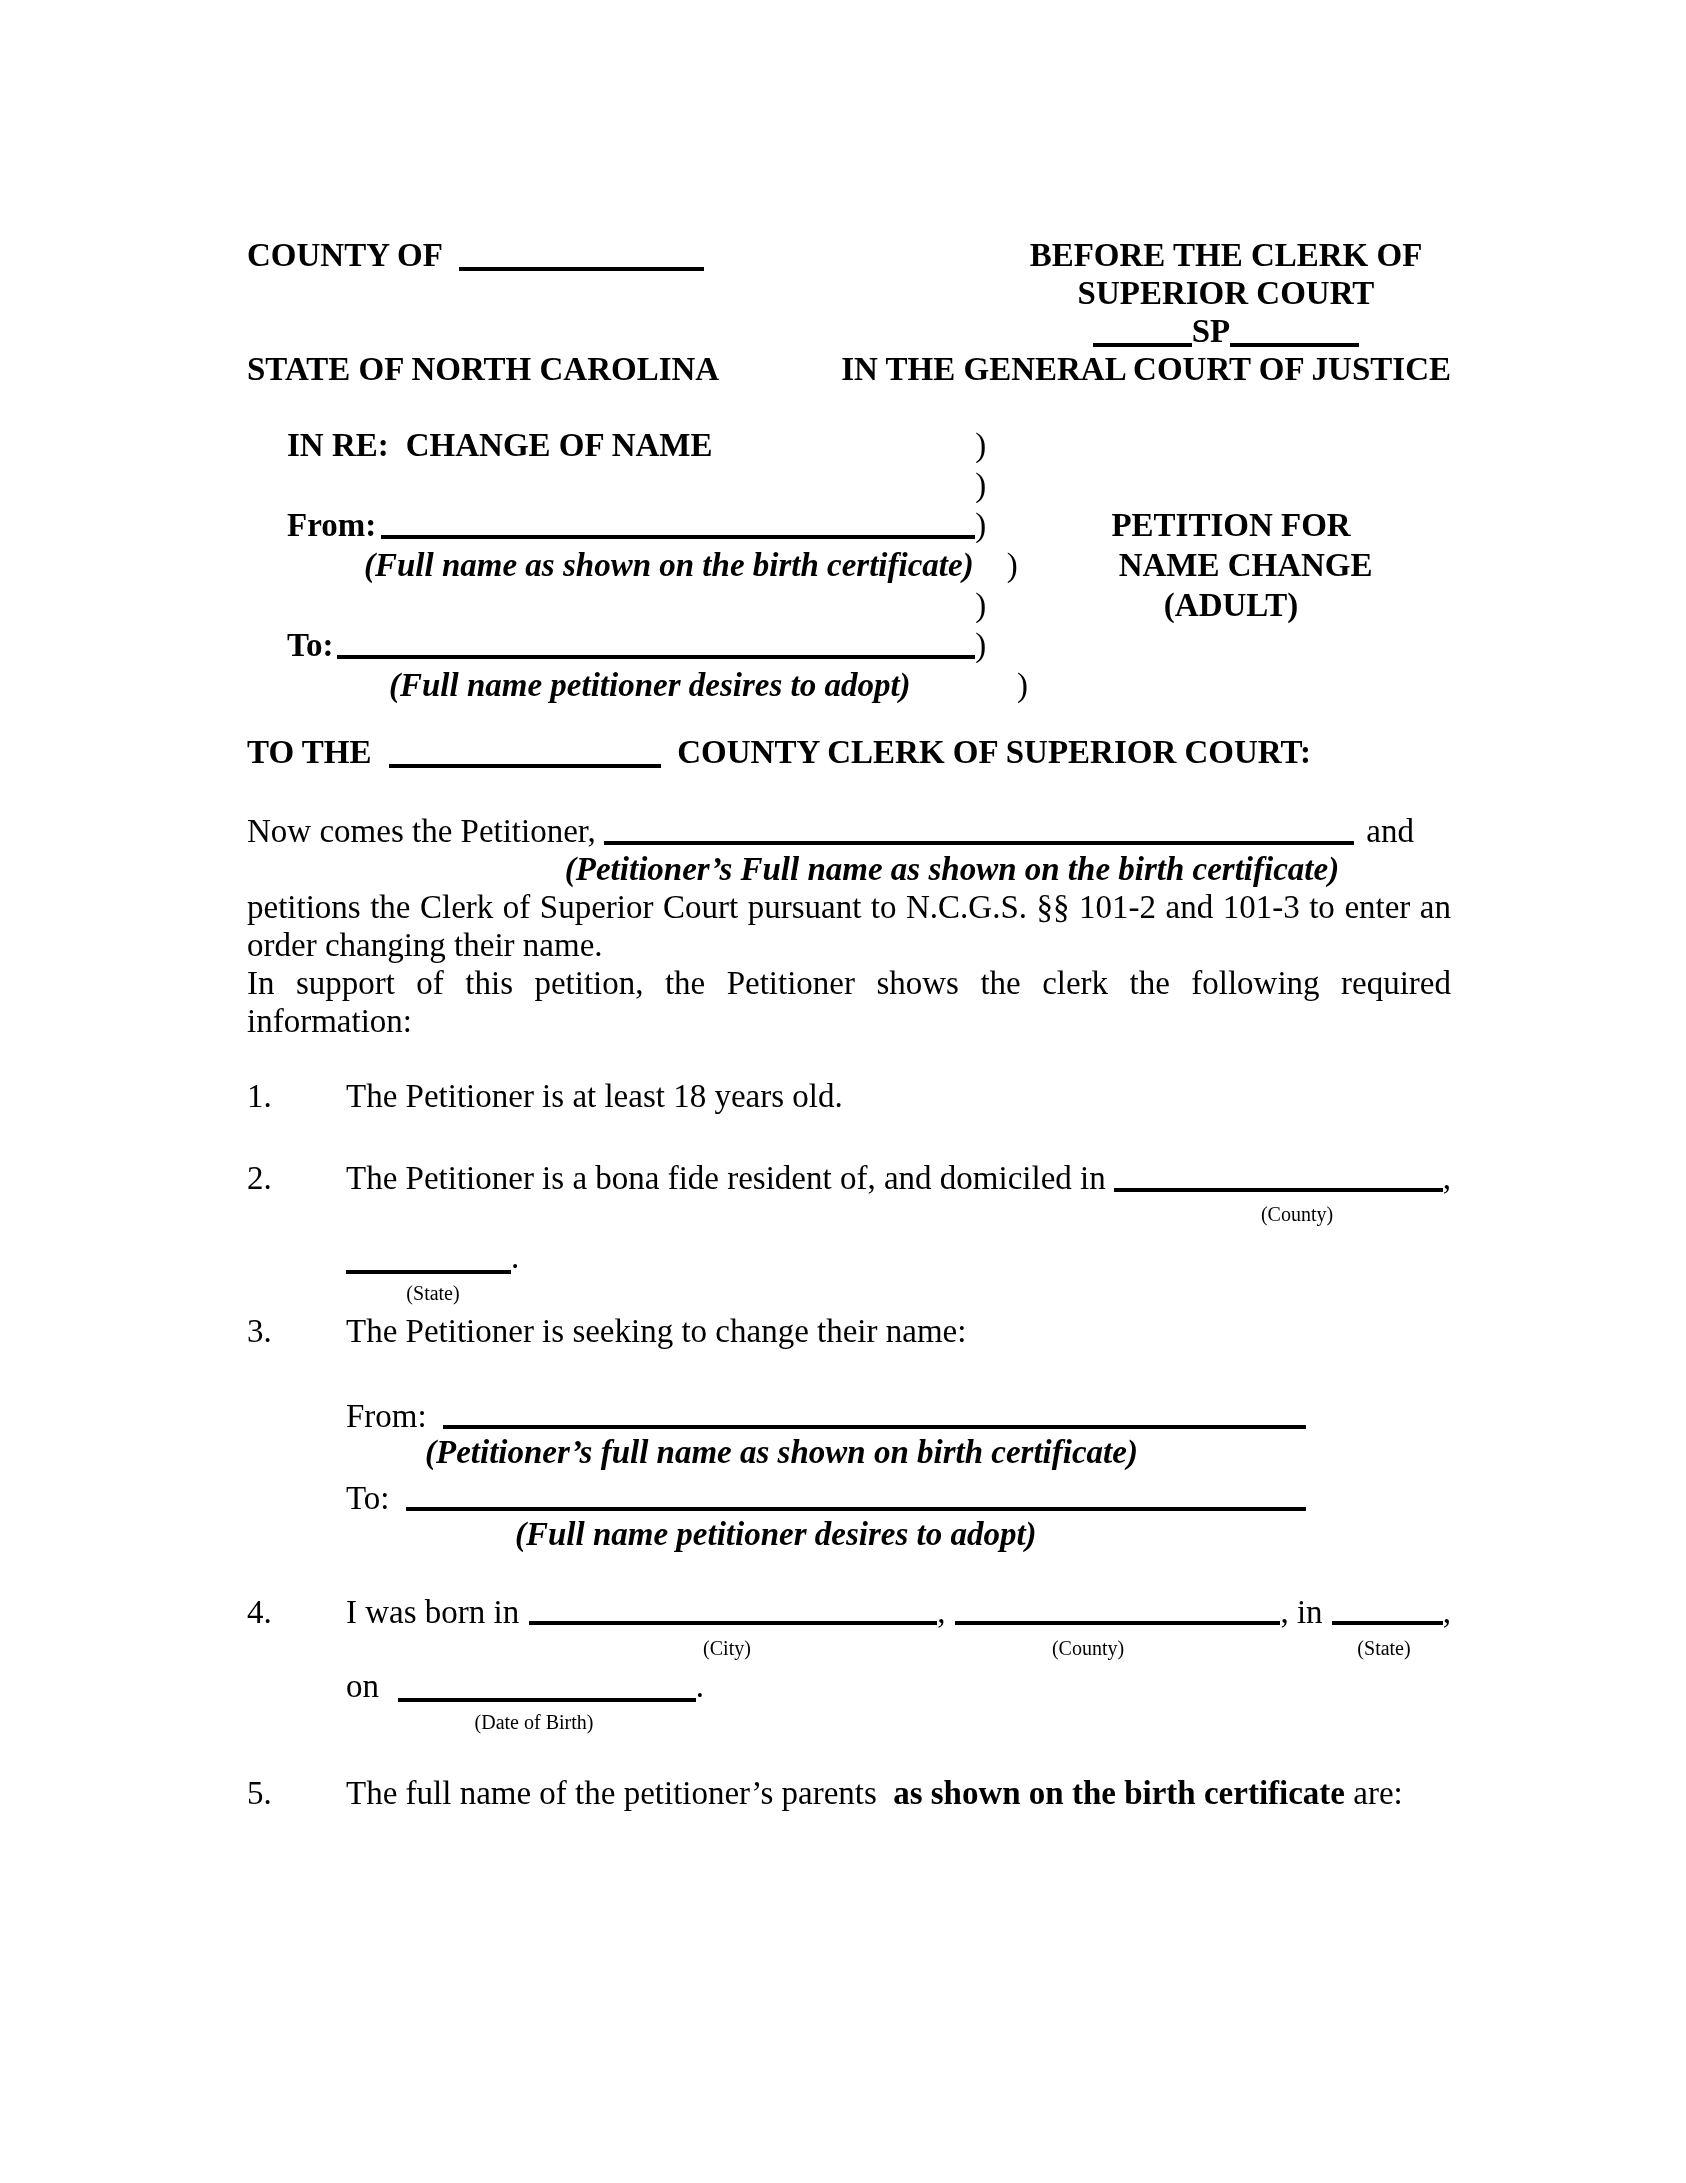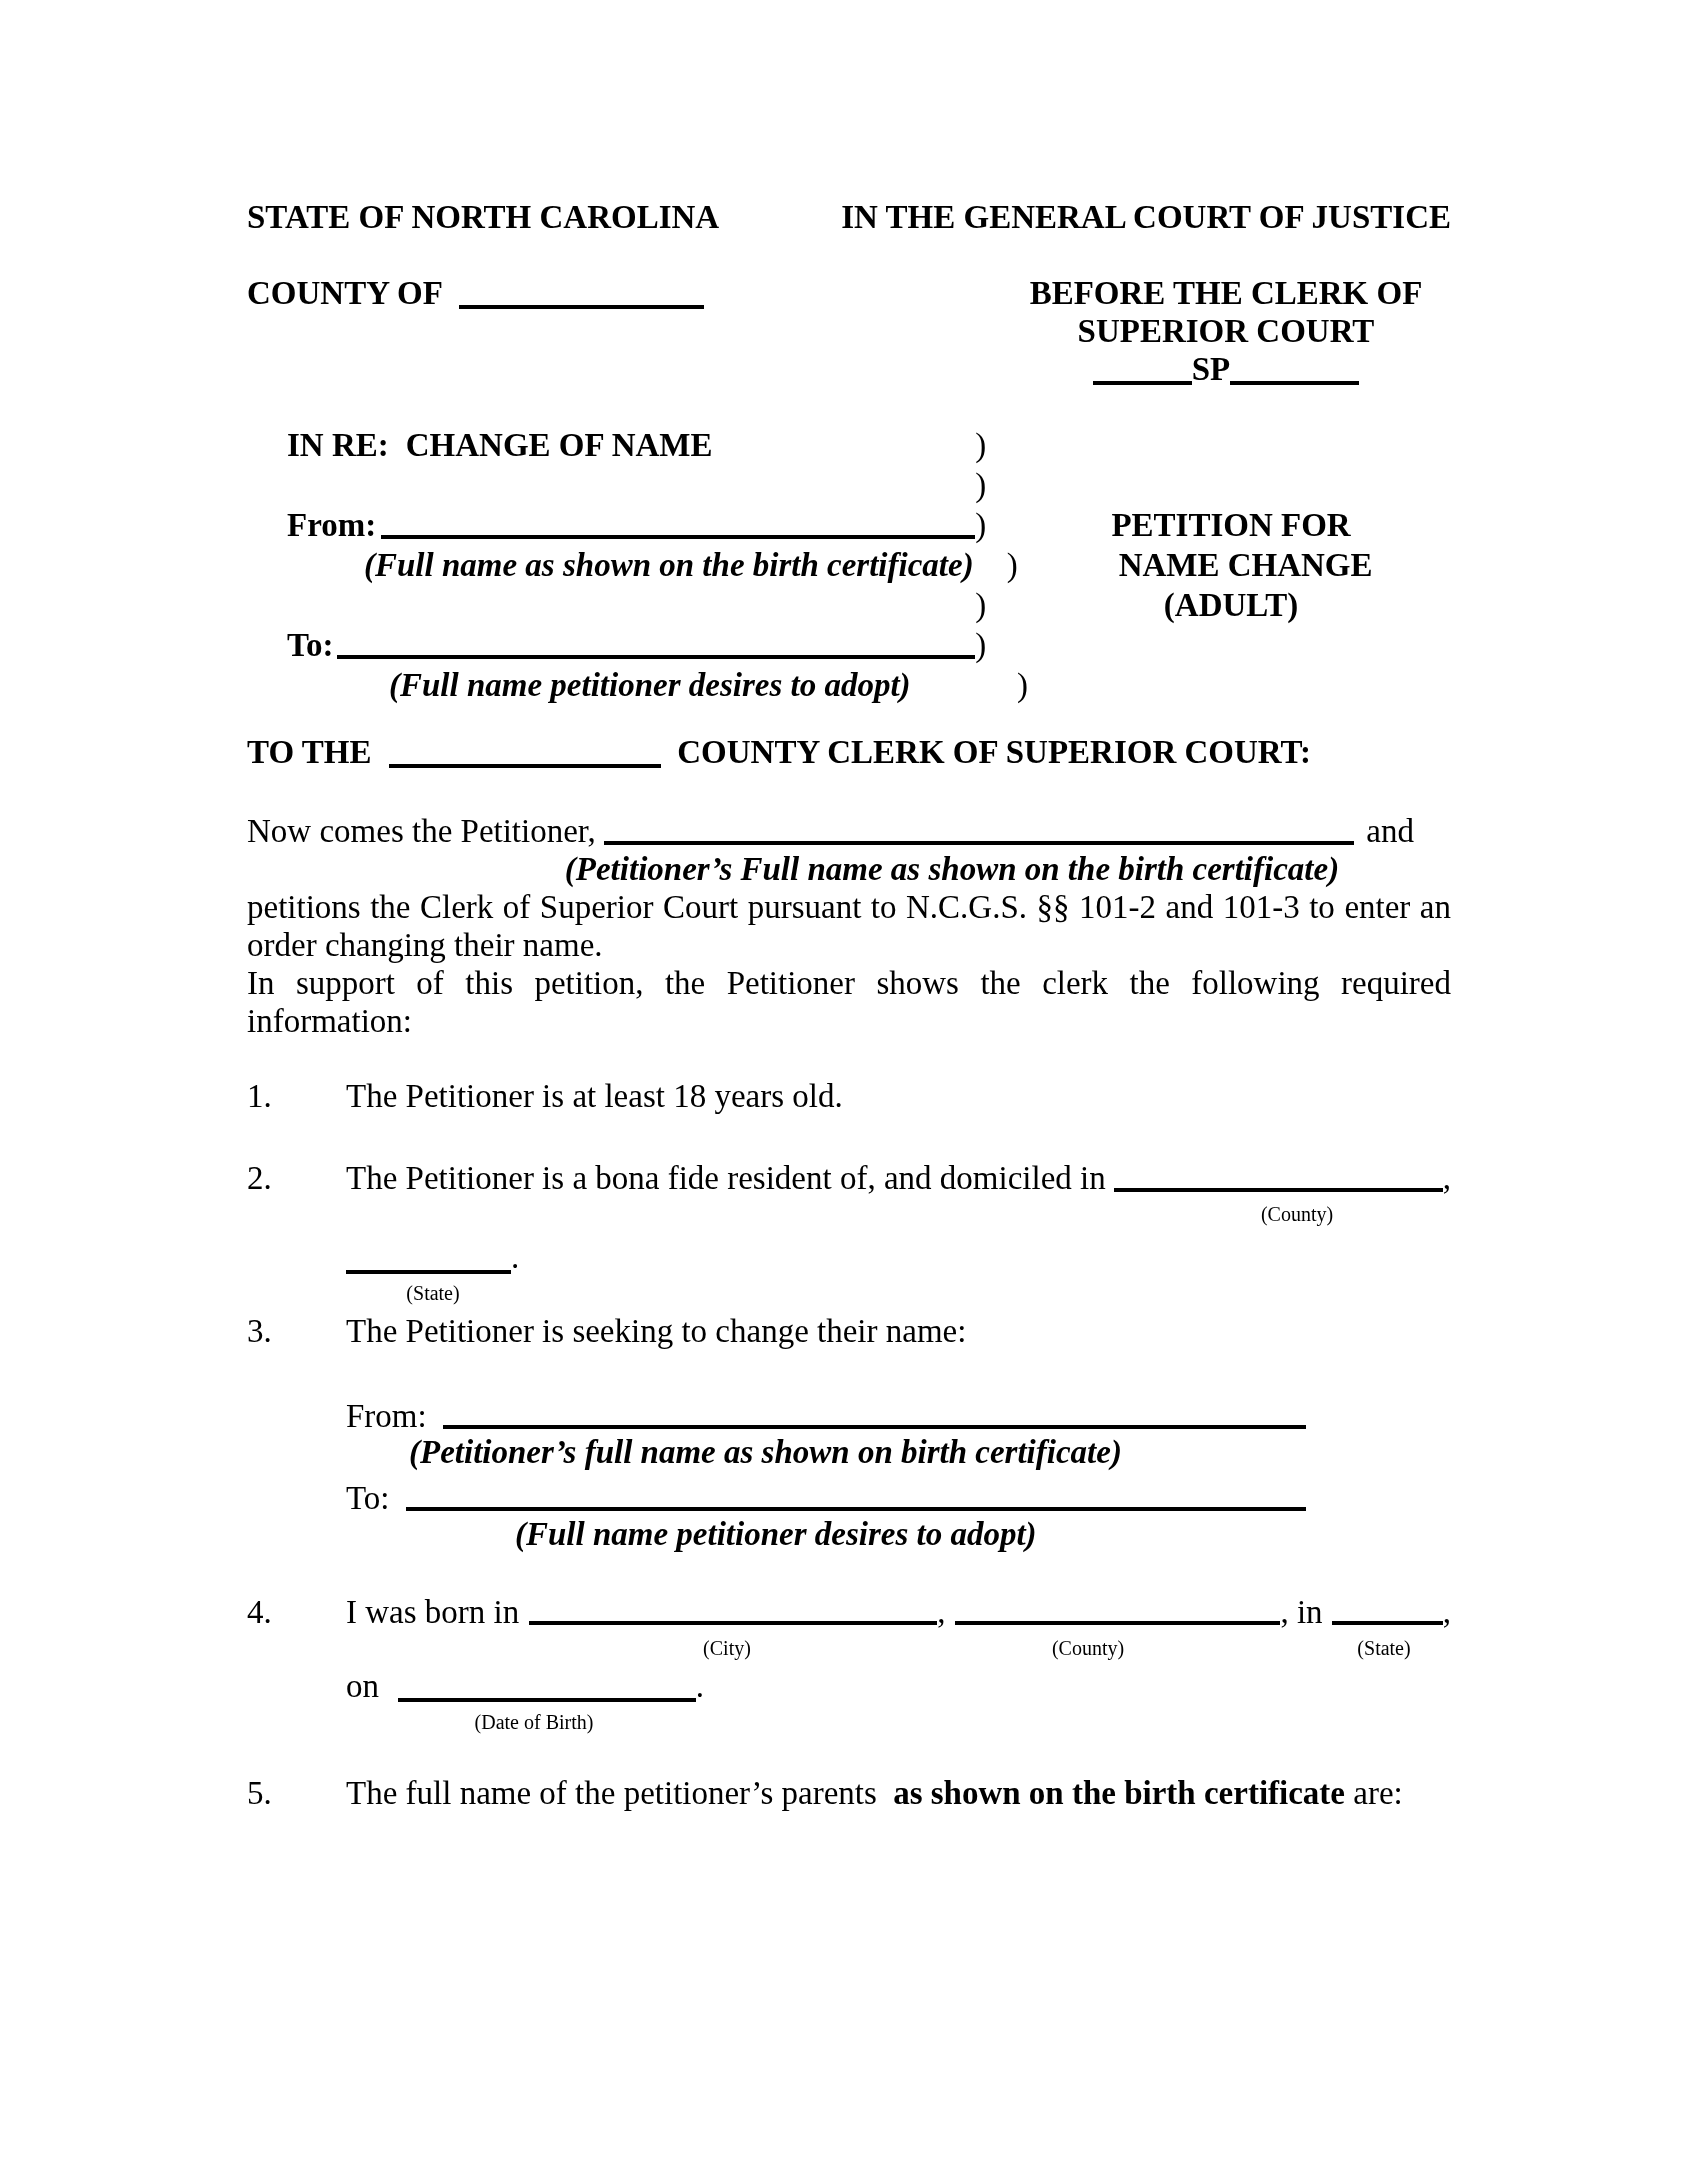--- a/index.html
+++ b/index.html
@@ -46,50 +46,50 @@
   .label-row { position:relative; height:34px; line-height:34px; font-size:20px; }
   .label-row span { position:absolute; transform:translateX(-50%); white-space:nowrap; }
 
   .it1 { margin-top:37px; }
   .it2 { margin-top:44px; }
   .state-line { margin-top:7.3px; }
   .it3 { margin-top:1.3px; }
   .from-line3 { width:960px; display:flex; margin-top:47px; }
   .to-line3 { width:960px; display:flex; margin-top:10px; }
   .note3 { line-height:34px; height:34px; }
-  .note3a { margin-left:63px; }
+  .note3a { margin-left:79px; }
   .note3b { margin-left:169px; }
   .it4 { margin-top:42px; }
   .on-line { margin-top:2.6px; }
   .it5 { margin-top:35px; }
   .mother-line { margin-top:39px; }
 </style>
 </head>
 <body>
 
 <div class="page">
   <div class="content">
 
-    <div class="row sb b">
-      <span class="nowrap">STATE OF NORTH CAROLINA</span>
-      <span class="nowrap">IN THE GENERAL COURT OF JUSTICE</span>
-    </div>
-
     <div class="row sb b hdr2">
       <div class="nowrap">
         <span>COUNTY OF</span>
         <span class="bl w370" style="margin-left:9.3px"></span>
       </div>
       <div class="right-block">
         <div>BEFORE THE CLERK OF</div>
         <div>SUPERIOR COURT</div>
         <div>
           <span class="bl w150"></span><span>SP</span><span class="bl w195"></span>
         </div>
       </div>
+    </div>
+
+    <div class="row sb b">
+      <span class="nowrap">STATE OF NORTH CAROLINA</span>
+      <span class="nowrap">IN THE GENERAL COURT OF JUSTICE</span>
     </div>
 
     <div class="cap">
       <div class="cap-row">
         <div class="cap-left b">
           <span>IN RE:</span>
           <span style="margin-left:17px">CHANGE OF NAME</span>
         </div>
         <div class="cap-paren">)</div>
         <div class="cap-right"></div>

